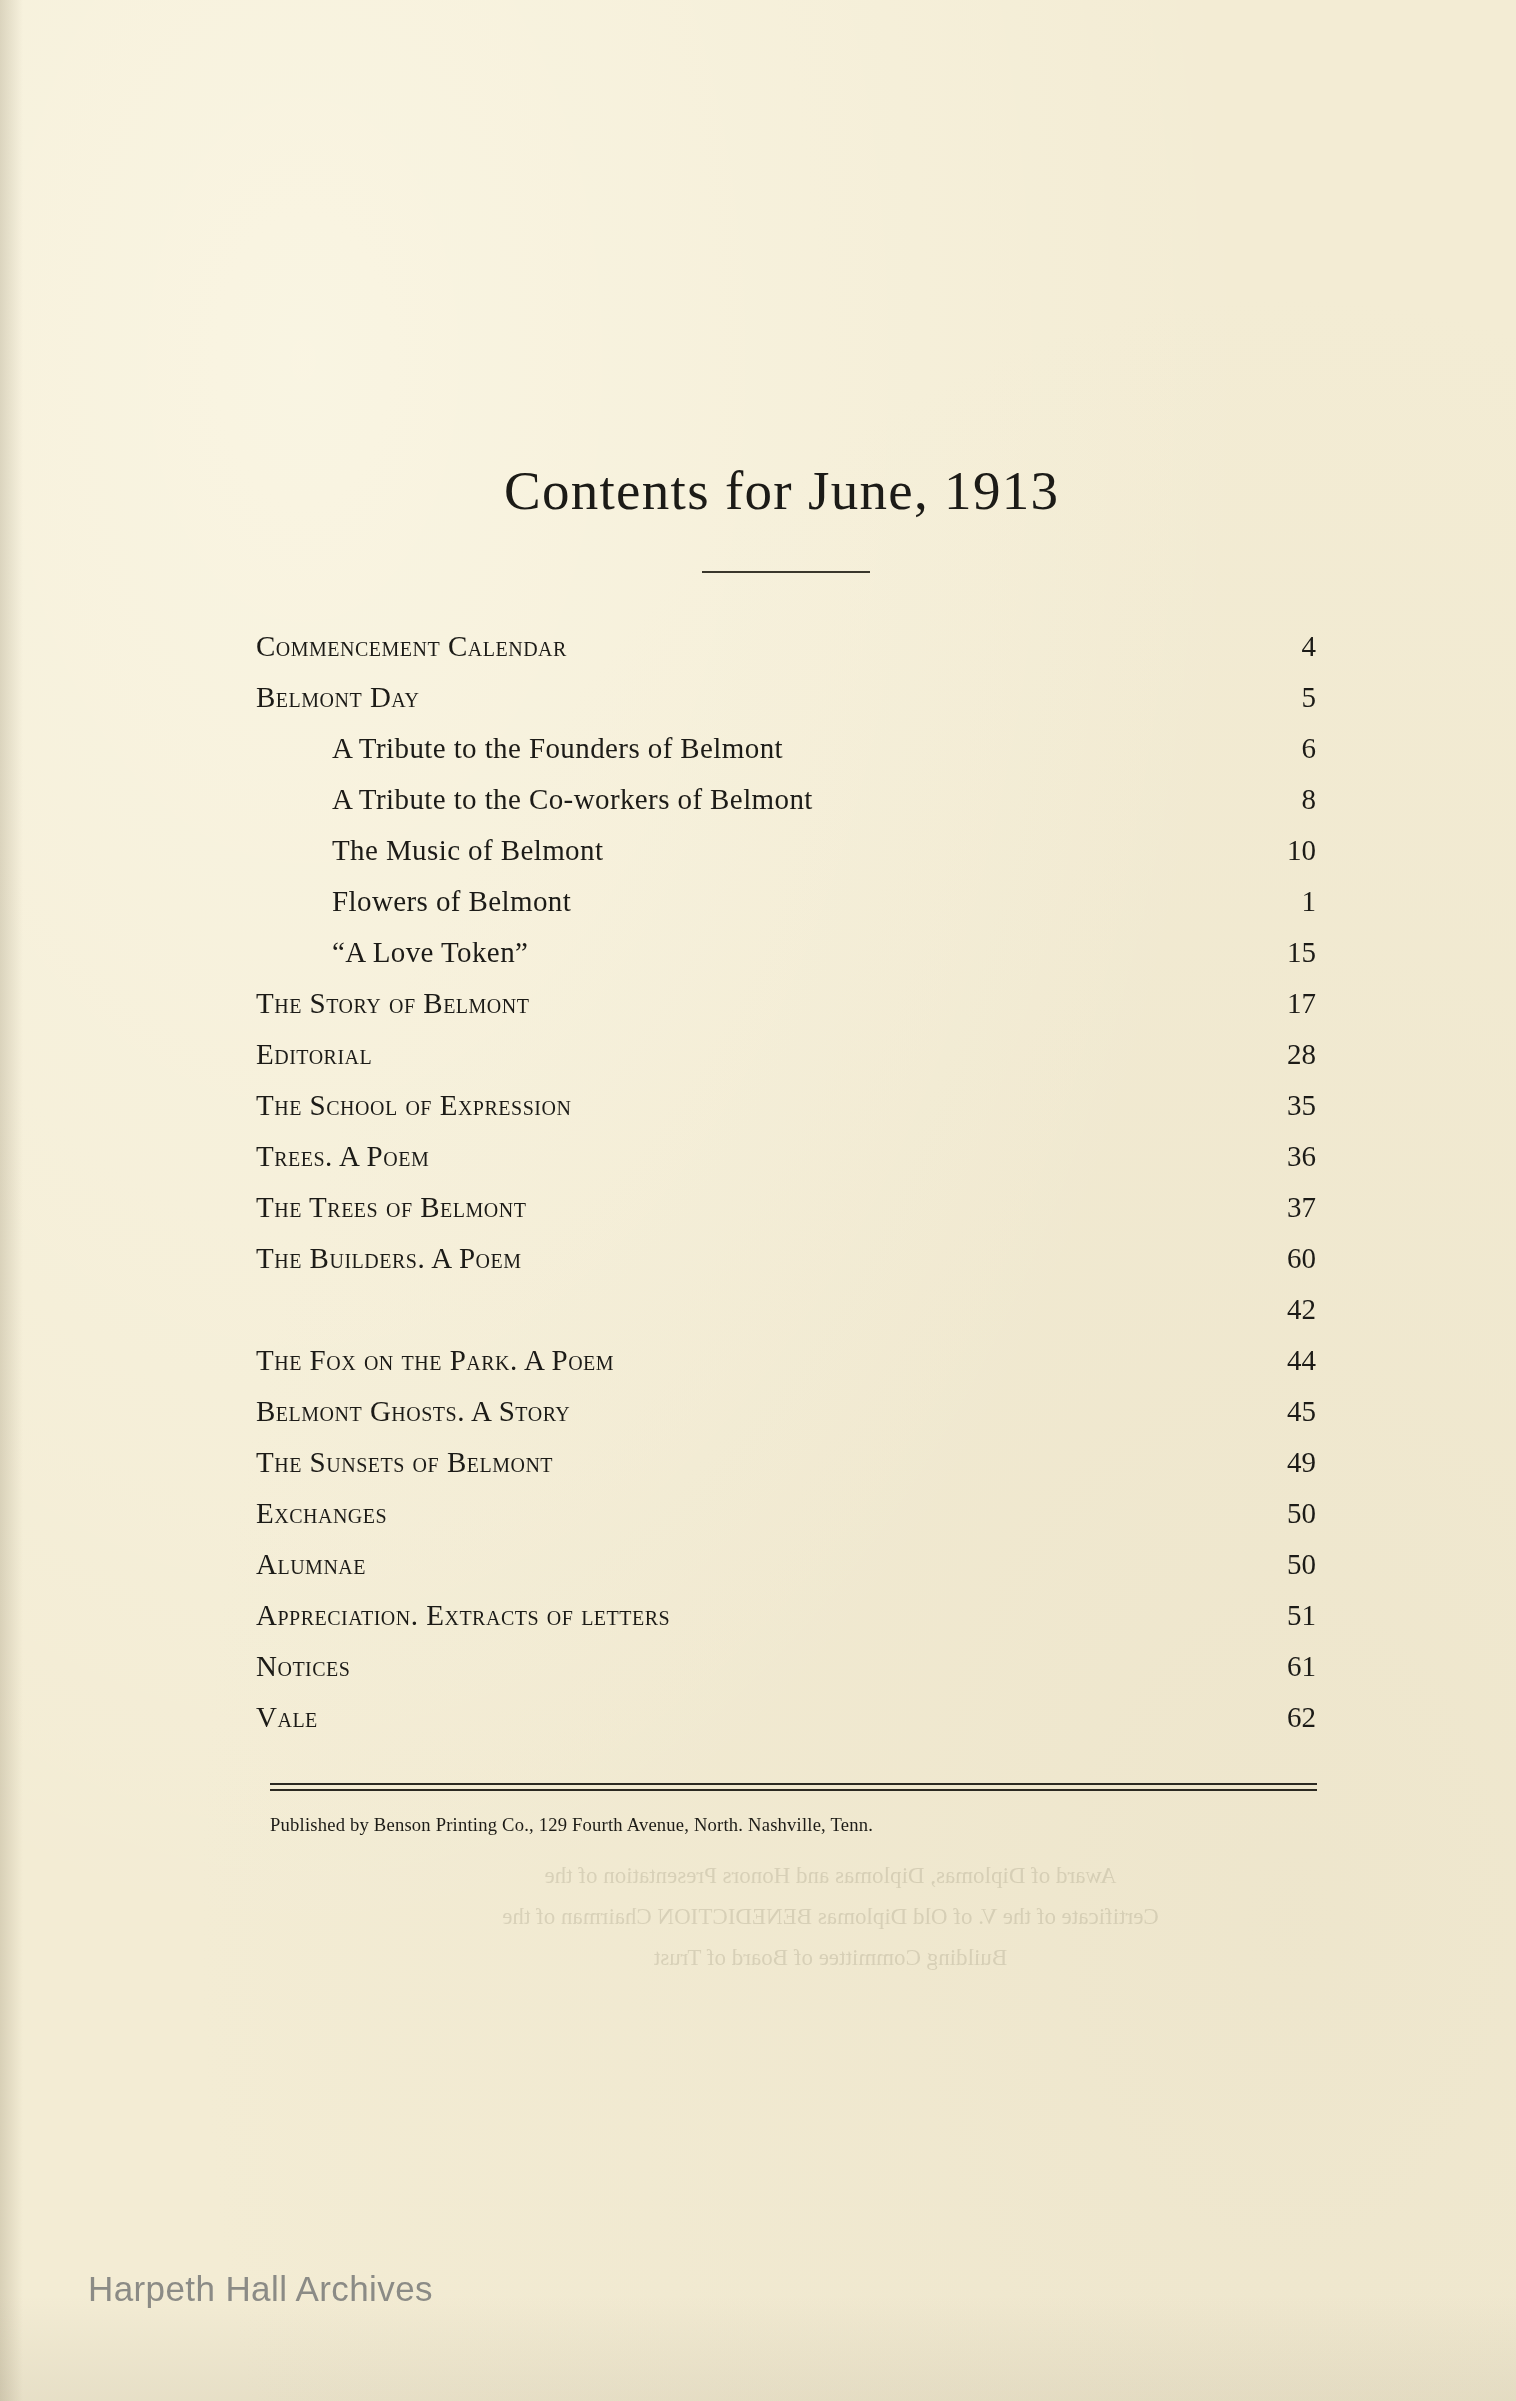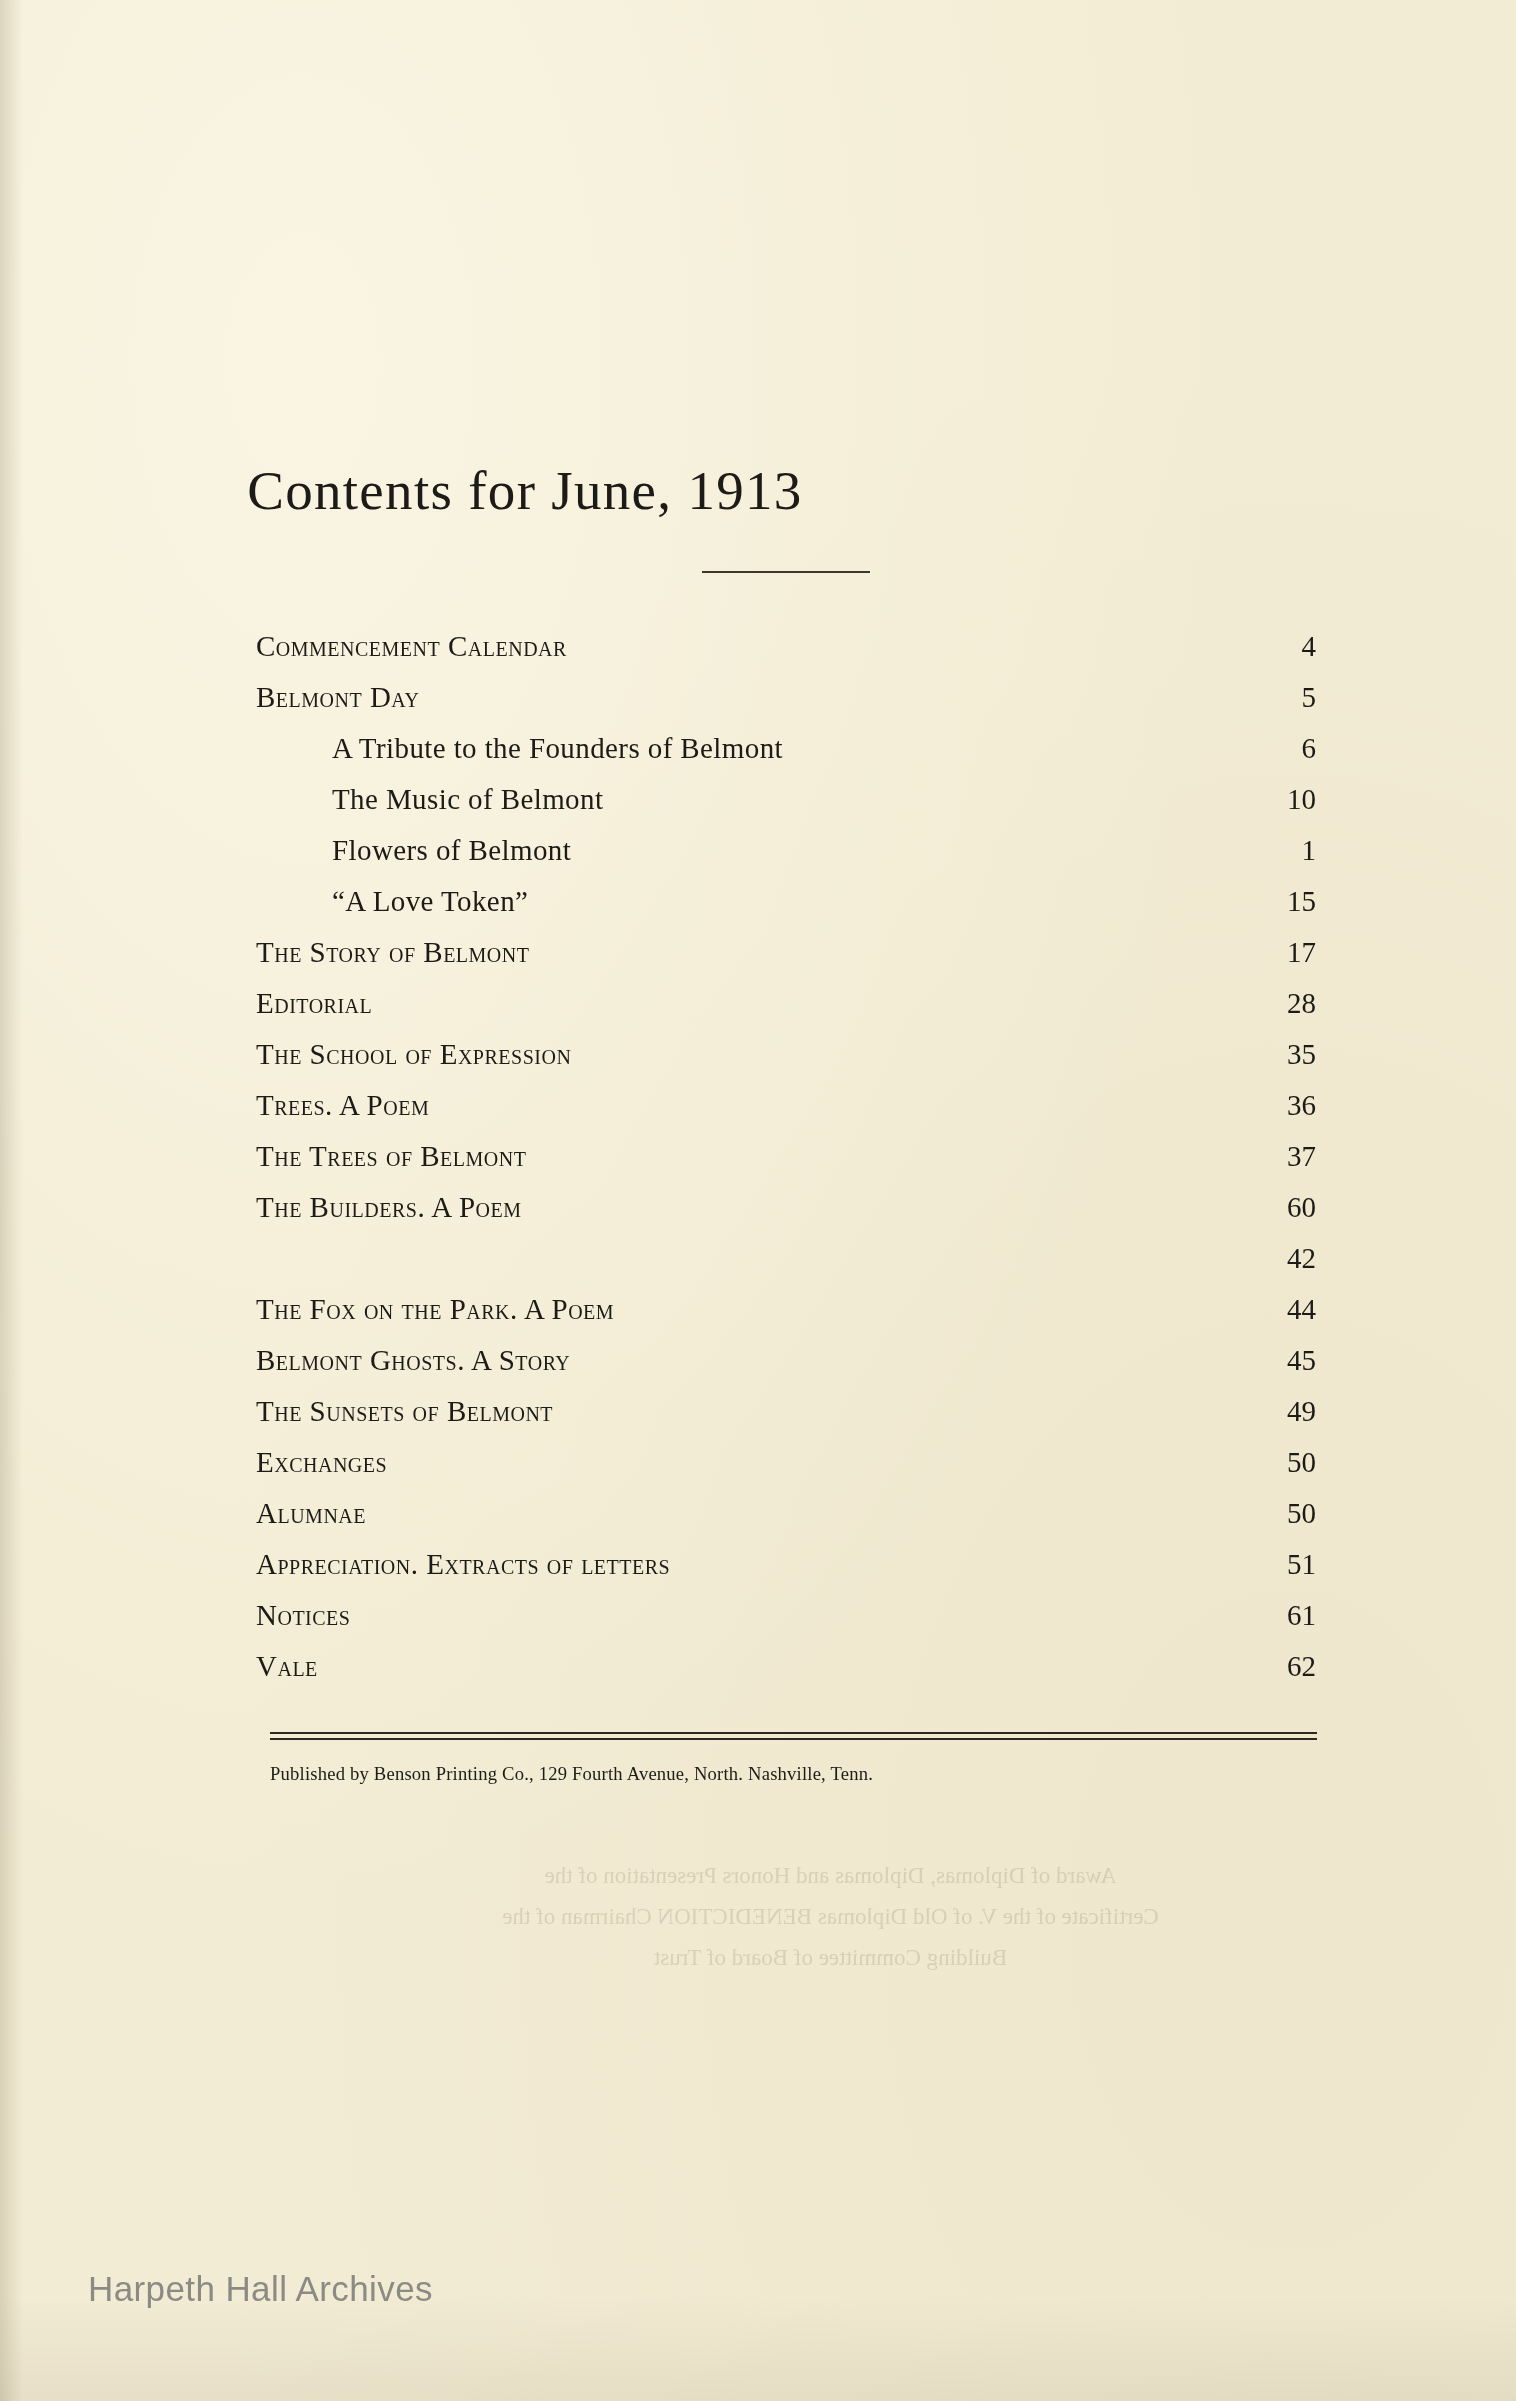--- a/index.html
+++ b/index.html
@@ -45,21 +45,21 @@
     position: absolute;
     left: 256px;
     top: 459px;
     width: 1060px;
   }
 
   .title {
     font-family: "Liberation Serif", serif;
     font-size: 55px;
     color: #1c1b17;
-    text-align: left;
+    text-align: center;
     letter-spacing: 1.3px;
     white-space: pre;
     margin-left: -8.8px;
   }
 
   .rule-short {
     width: 168px;
     height: 1.8px;
     background: #3a372c;
     margin: 49px auto 39px auto;
@@ -202,20 +202,25 @@
           <span class="label">Belmont Day</span>
           <span class="leader"></span>
           <span class="page-no">5</span>
         </div>
         <div class="entry level1">
           <span class="label">A Tribute to the Founders of Belmont</span>
           <span class="leader"></span>
           <span class="page-no">6</span>
         </div>
         <div class="entry level1">
+          <span class="label">A Tribute to the Co-workers of Belmont</span>
+          <span class="leader"></span>
+          <span class="page-no">8</span>
+        </div>
+        <div class="entry level1">
           <span class="label">The Music of Belmont</span>
           <span class="leader"></span>
           <span class="page-no">10</span>
         </div>
         <div class="entry level1">
           <span class="label">Flowers of Belmont</span>
           <span class="leader"></span>
           <span class="page-no">1</span>
         </div>
         <div class="entry level1">

